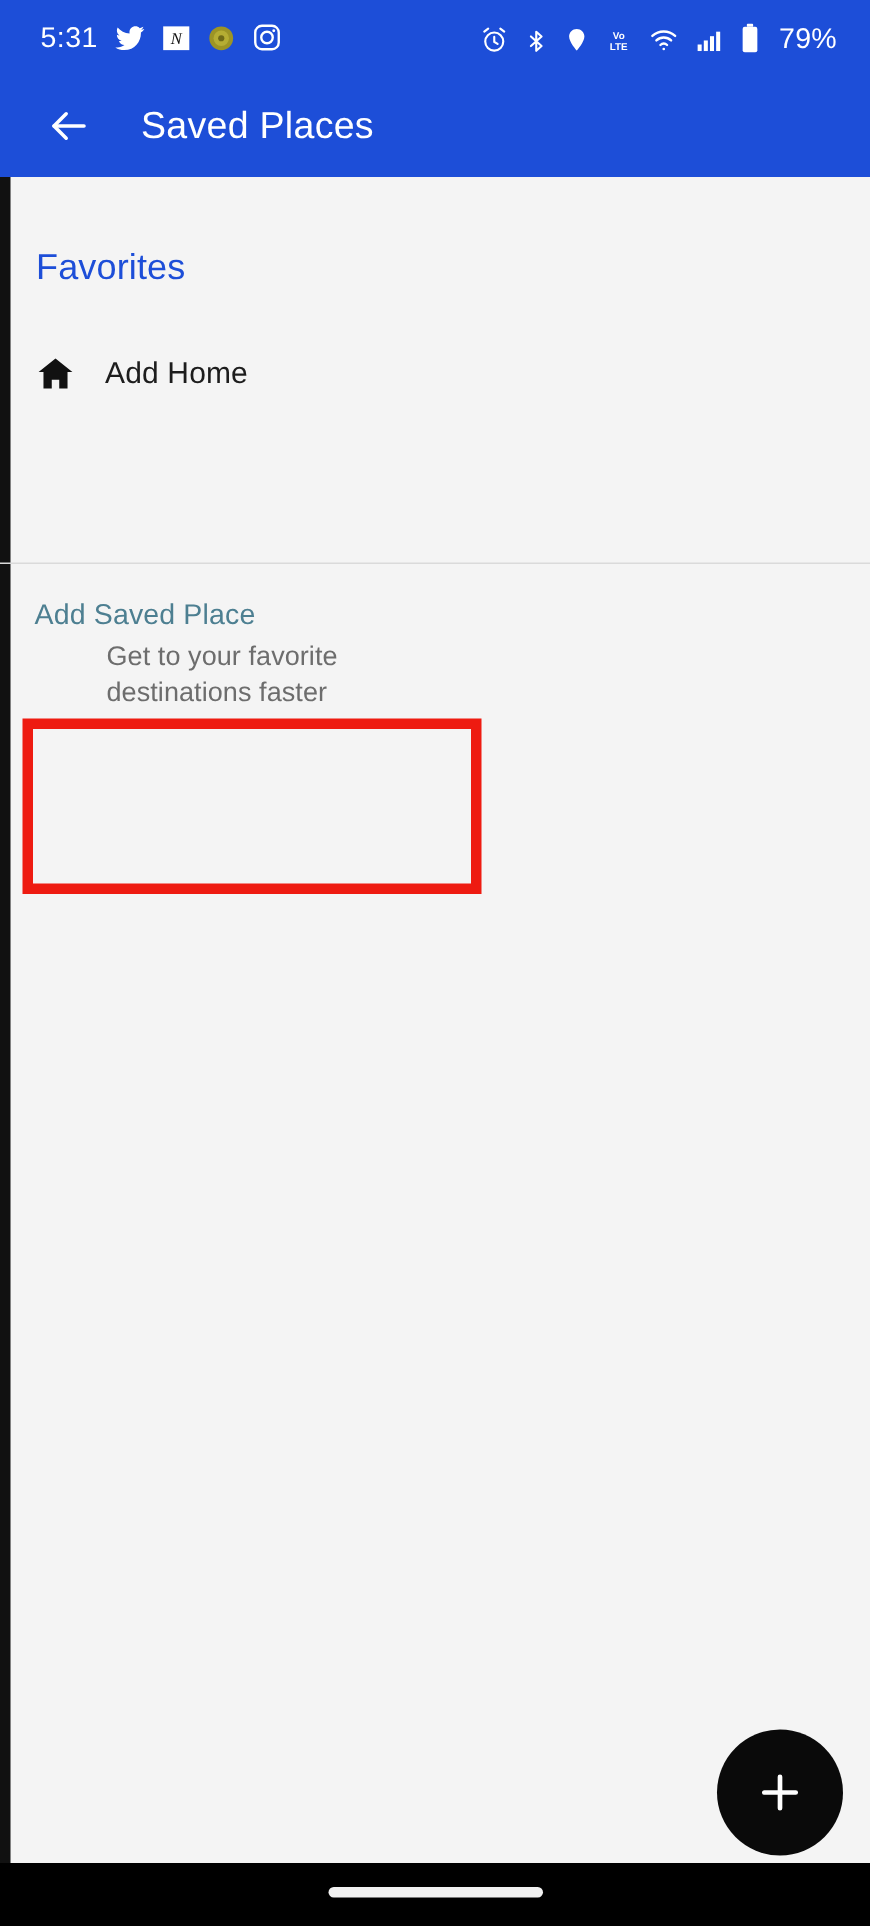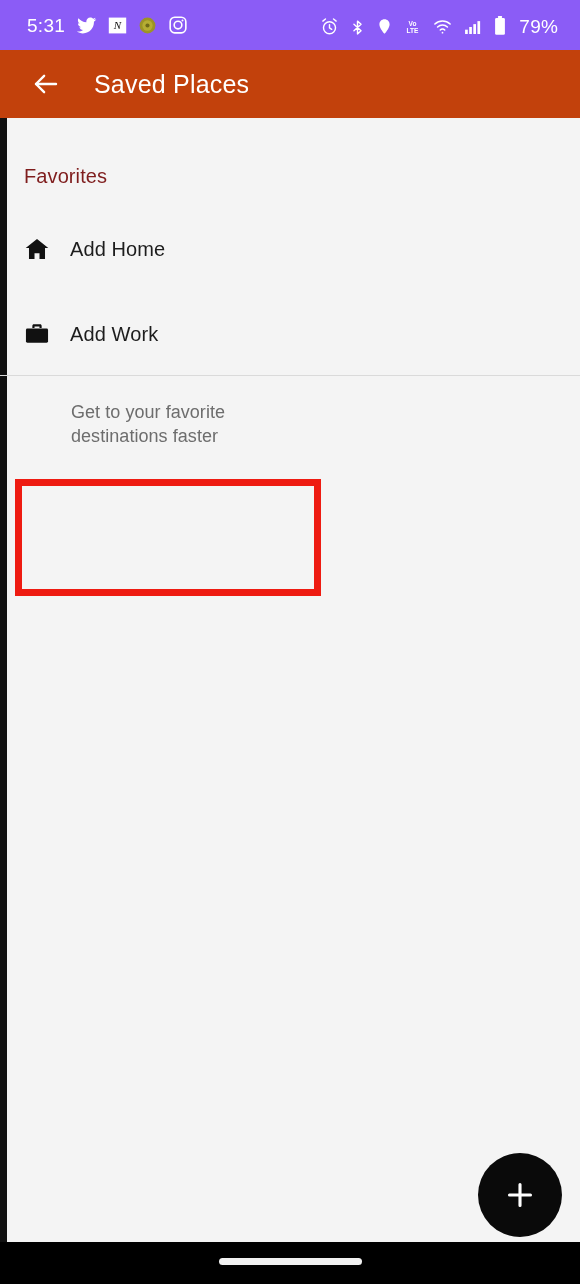--- a/index.html
+++ b/index.html
@@ -13,42 +13,42 @@
     position:relative;
     width:580px; height:1284px;
     background:#000;
     overflow:hidden;
   }
 
   
   #status-bar {
     position:absolute; left:0; top:0;
     width:580px; height:50px;
-    background:#8b5cf6;
+    background:#1d4ed8;
     display:flex; align-items:center;
     justify-content:space-between;
     padding:0 22px 0 27px;
   }
   .sb-left { display:flex; align-items:center; gap:11px; }
   .sb-right { display:flex; align-items:flex-end; gap:10px; }
   #status-time {
     color:#fff; font-size:19px; font-weight:400;
     letter-spacing:0.3px; line-height:1;
   }
   .sb-icon { display:flex; align-items:center; justify-content:center; }
   #battery-pct {
     color:#fff; font-size:19px; font-weight:400;
     letter-spacing:0.2px; margin-left:2px; line-height:1;
   }
 
   
   #app-bar {
     position:absolute; left:0; top:50px;
     width:580px; height:68px;
-    background:#c2410c;
+    background:#1d4ed8;
     display:flex; align-items:center;
     padding-left:24px;
   }
   #back-button {
     width:44px; height:44px;
     display:flex; align-items:center; justify-content:center;
     flex:0 0 auto;
   }
   #app-bar-title {
     color:#fff;
@@ -67,21 +67,21 @@
   }
   
   #left-edge-strip {
     position:absolute; left:0; top:0;
     width:7px; height:1124px;
     background:#111;
   }
 
   #section-header-favorites {
     position:absolute; left:24px; top:47px;
-    font-size:20px; color:#7f1d1d;
+    font-size:24px; color:#1d4ed8;
     letter-spacing:0.1px;
   }
 
   .list-row {
     position:absolute; left:0;
     width:576px; height:56px;
     display:flex; align-items:center;
     padding-left:23px;
   }
   #row-add-home { top:103px; }
@@ -272,33 +272,25 @@
 
     <div class="list-row" id="row-add-home">
       <span class="row-icon">
         <svg width="26" height="26" viewBox="0 0 24 24" fill="#111111">
           <path d="M12 2.8L1.6 11.1h3v10.1h5.1v-5.3h4.6v5.3h5.1V11.1h3z"></path>
         </svg>
       </span>
       <span class="row-label">Add Home</span>
     </div>
 
-    <div class="list-row" id="row-add-work">
-      <span class="row-icon">
-        <svg width="26" height="26" viewBox="0 0 24 24" fill="#111111">
-          <path d="M9.1 3.1h5.8c.8 0 1.4.6 1.4 1.4v2h-2V5.1H9.7v1.4h-2v-2c0-.8.6-1.4 1.4-1.4z"></path>
-          <rect x="1.8" y="6.9" width="20.4" height="13.2" rx="1.3"></rect>
-        </svg>
-      </span>
-      <span class="row-label">Add Work</span>
-    </div>
 
     <div id="divider"></div>
 
     <div id="row-add-saved-place">
+      <div id="add-saved-place-title">Add Saved Place</div>
       <div id="add-saved-place-subtitle">Get to your favorite destinations faster</div>
     </div>
 
     <div id="highlight-box"></div>
 
     <div id="fab-add">
       <svg width="34" height="34" viewBox="0 0 24 24" fill="none" stroke="#ffffff" stroke-width="2.2" stroke-linecap="round">
         <path d="M12 4.6v14.8M4.6 12h14.8"></path>
       </svg>
     </div>

